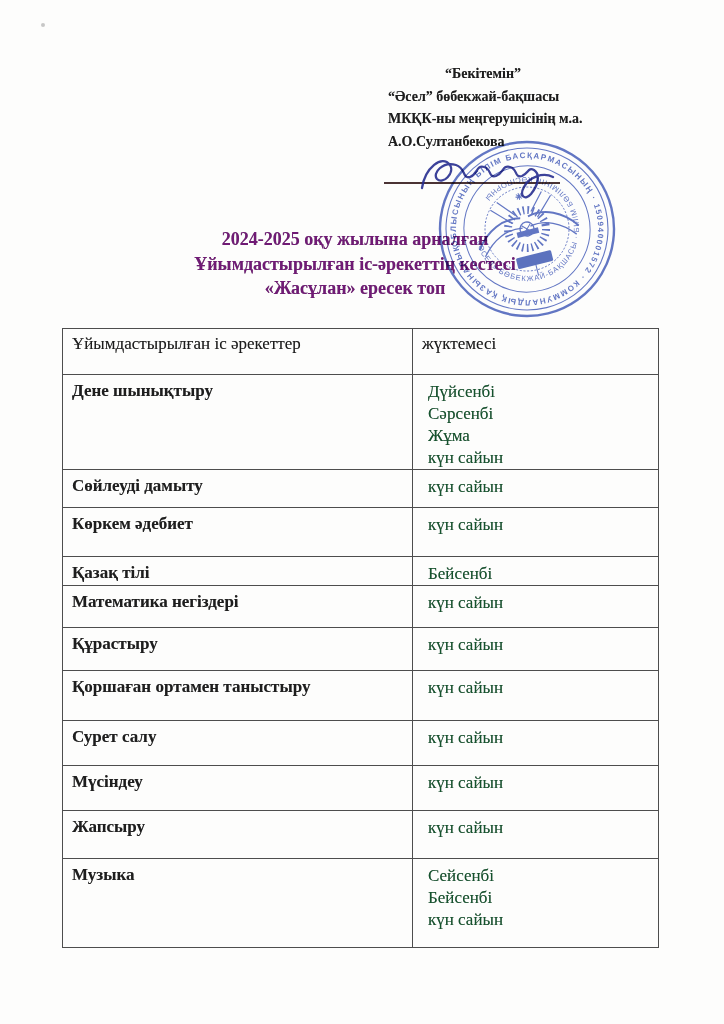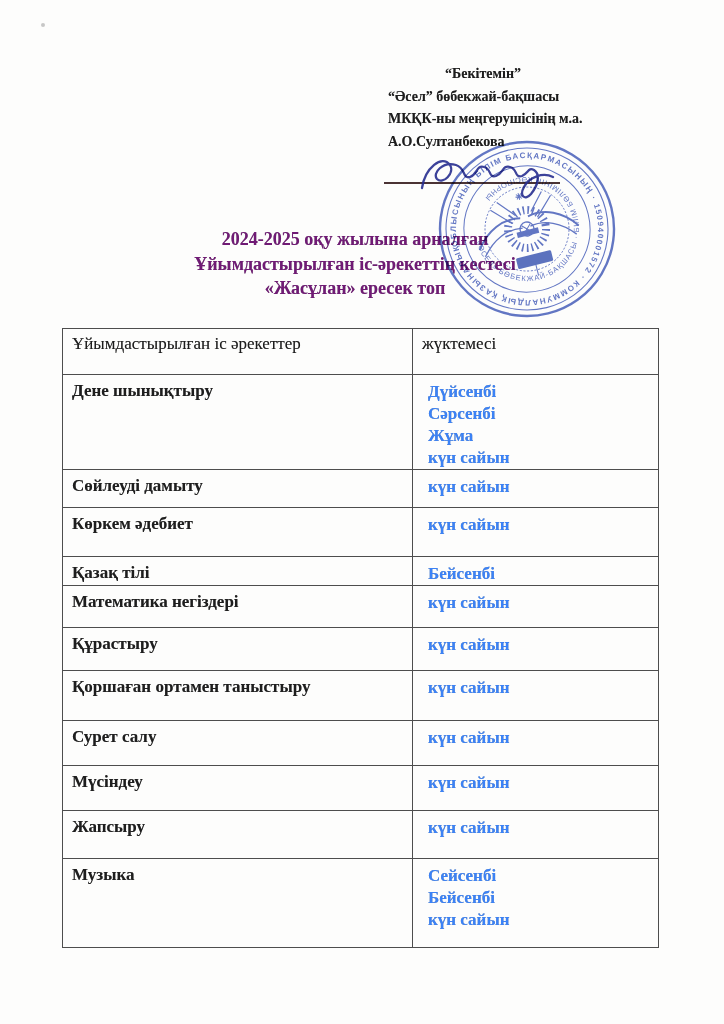--- a/index.html
+++ b/index.html
@@ -34,21 +34,21 @@
 
   
   table.sched { position:absolute; left:62px; top:328px; width:596px;
                 border-collapse:collapse; table-layout:fixed; }
   table.sched th, table.sched td {
     border:1.6px solid #4d4d4d; vertical-align:top; text-align:left;
     font-size:17px; overflow:hidden;
   }
   table.sched th { font-weight:normal; color:#1c1c1c; padding:5px 6px 0 9px; }
   td.c1 { font-weight:bold; color:#1e1e1e; padding:6px 6px 0 9px; }
-  td.c2 { font-weight:bold; color:#3b82f6; padding:6px 6px 0 15px;
+  td.c2 { font-weight:normal; color:#14532d; padding:6px 6px 0 15px;
           white-space:pre-line; line-height:22px; }
   tr.trh  { height:46px; }
   tr.tr0  { height:91px; }
   tr.tr1  { height:38px; }
   tr.tr2  { height:49px;margin-top:22px; }
   tr.tr3  { height:23px; }
   tr.tr4  { height:42px; }
   tr.tr5  { height:43px; }
   tr.tr6  { height:50px; }
   tr.tr7  { height:45px;padding-left:35px; }

